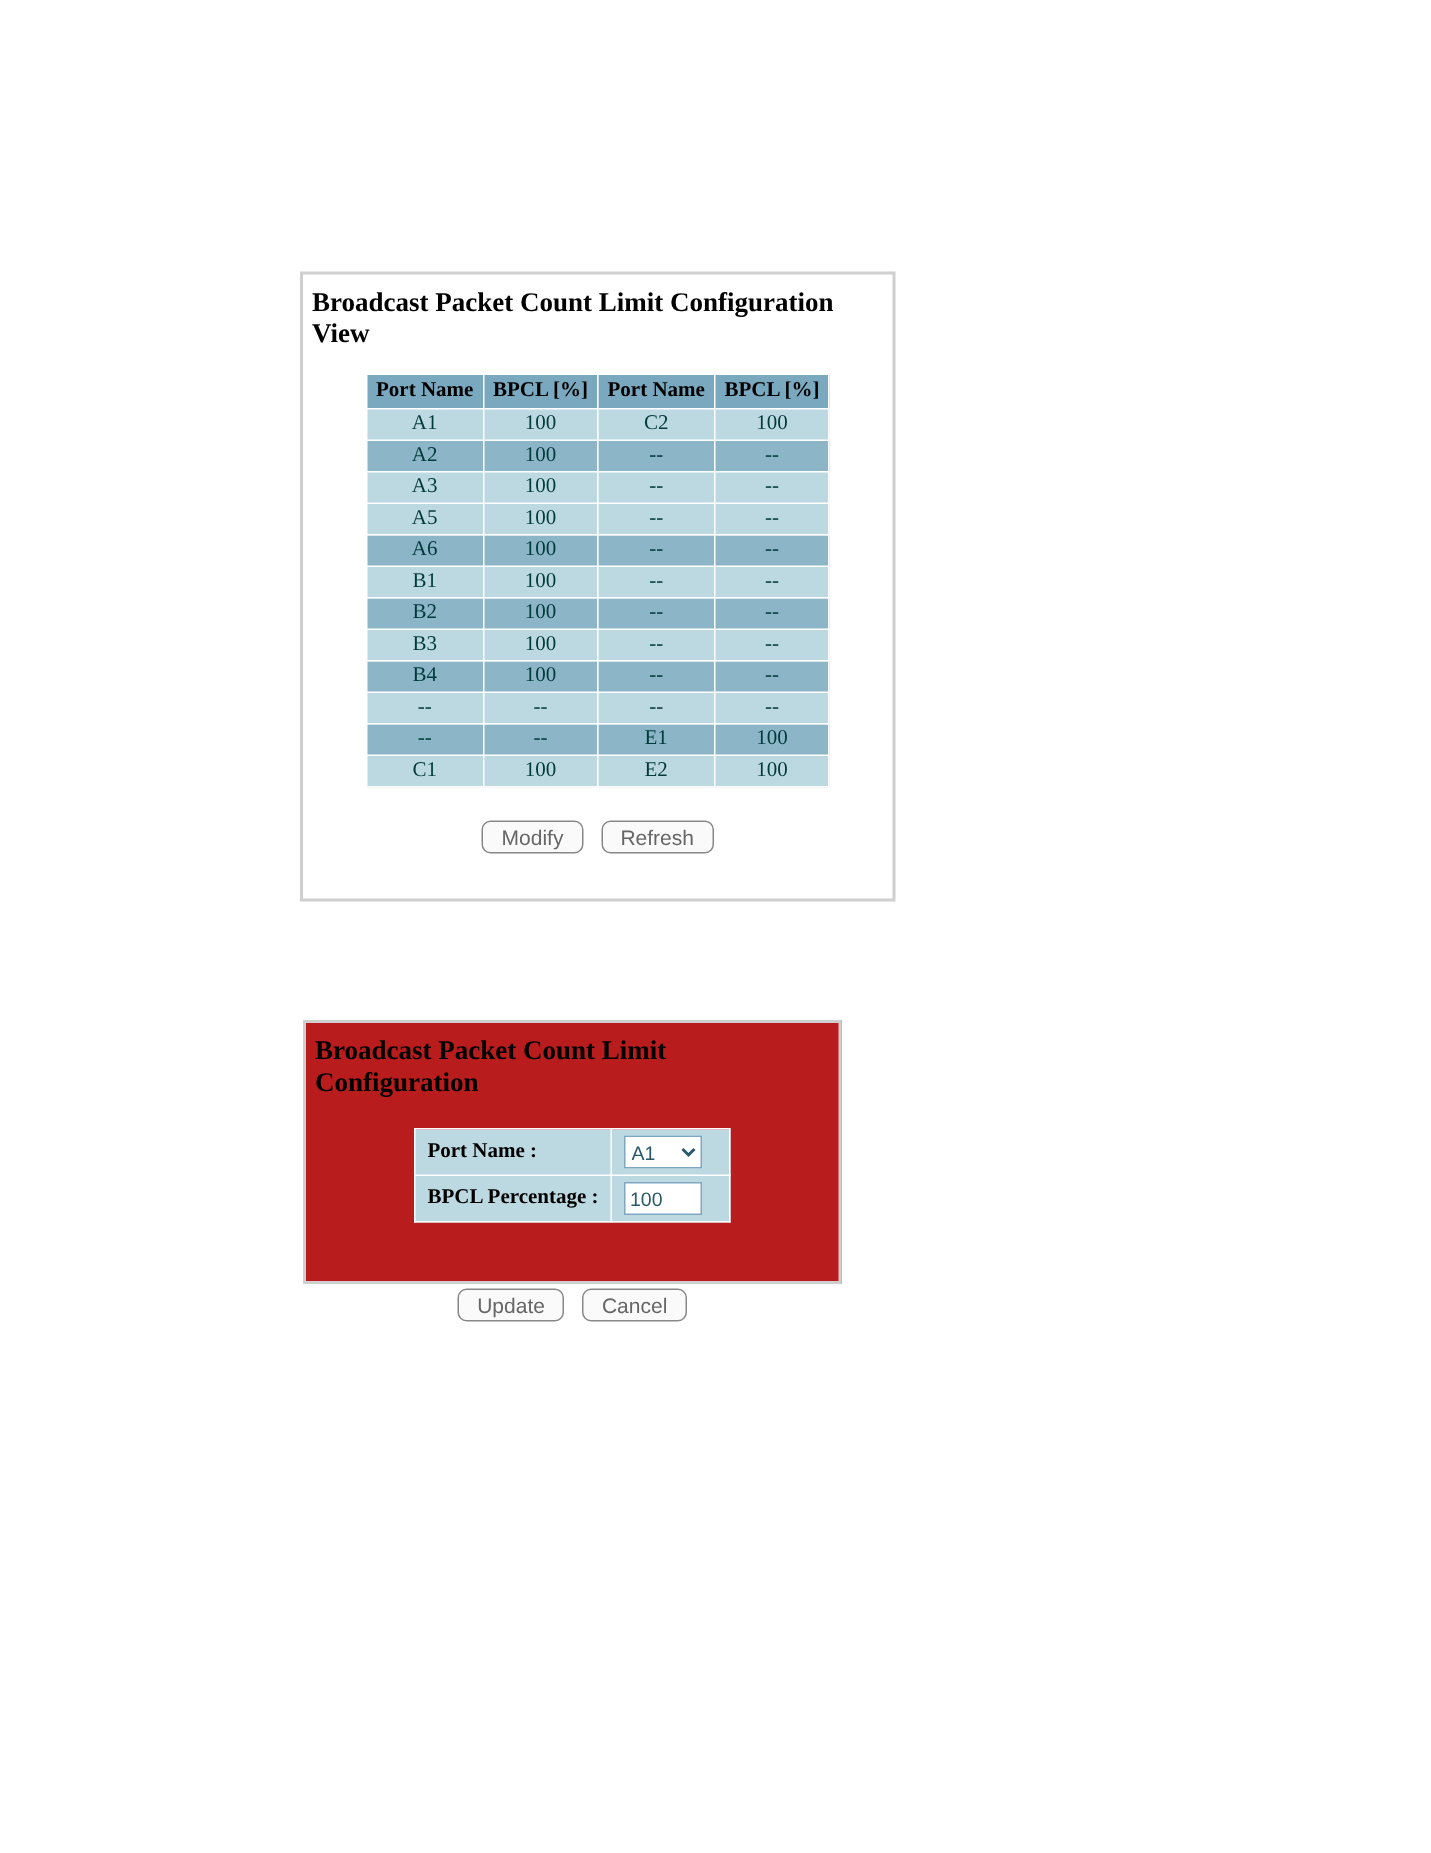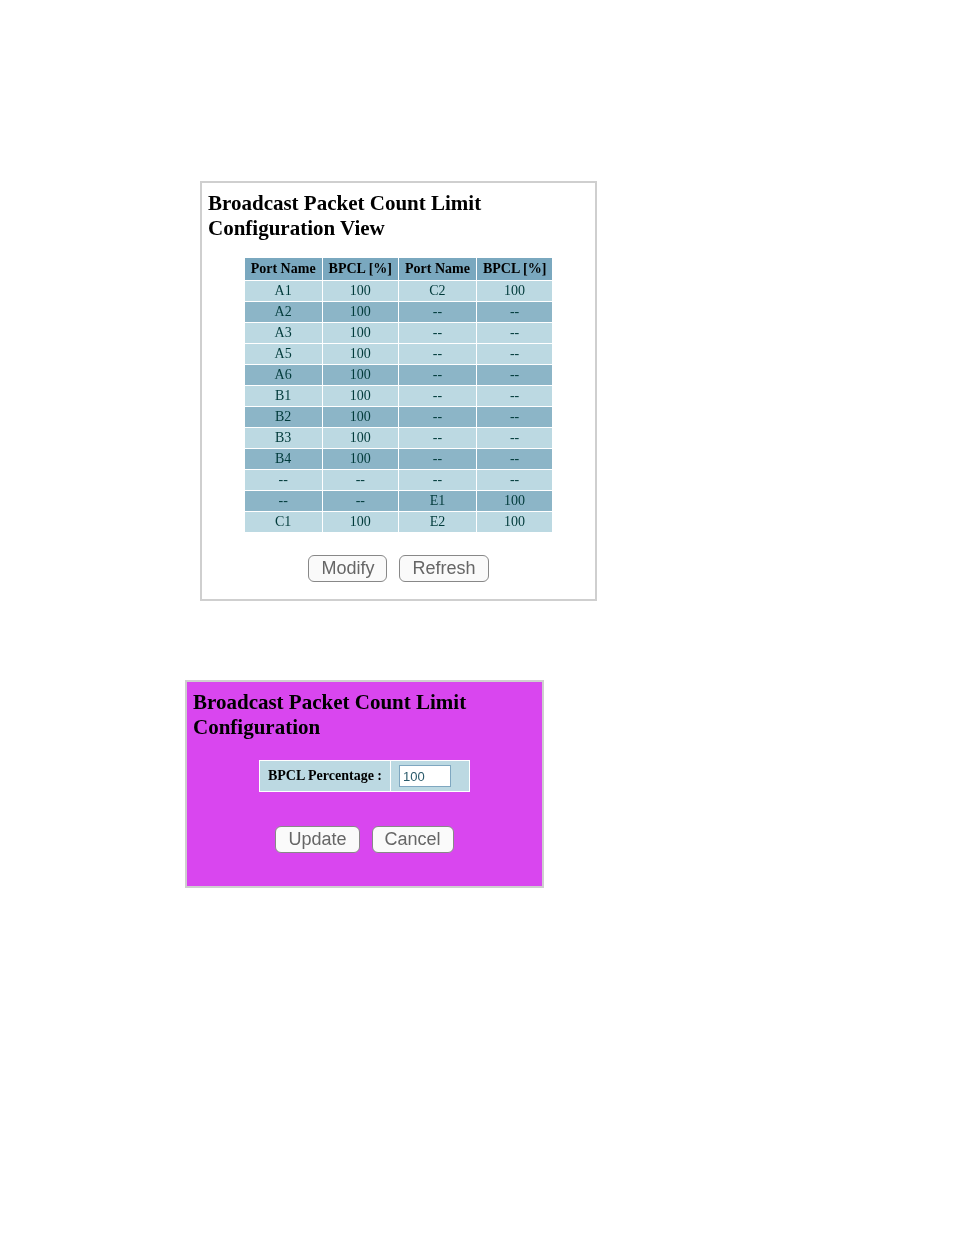--- a/index.html
+++ b/index.html
@@ -22,21 +22,21 @@
     position: absolute;
     left: 200px;
     top: 181px;
     width: 397px;
     height: 420px;
     border: 2px solid #cfcfcf;
     background: #fff;
     box-sizing: border-box;
   }
   .panel-title {
-    font-size: 21px;
+    font-size: 18px;
     font-weight: bold;
     padding: 8px 6px 10px 6px;
   }
 
   .bpcl-table {
     border-collapse: collapse;
     margin: 6px auto 0 auto;
     font-size: 14px;
     color: #003a3a;
   }
@@ -59,39 +59,39 @@
   .row-even td { background: #bcd9e2; }
   .row-odd  td { background: #8cb5c7; }
 
   .btn-row-view {
     text-align: center;
     margin-top: 22px;
   }
 
   button.std-btn {
     font-family: Arial, sans-serif;
-    font-size: 18px;
+    font-size: 14px;
     color: #666;
     background: #fafafa;
     border: 1px solid #888;
     border-radius: 6px;
     padding: 2px 12px;
     margin: 0 4px;
     cursor: pointer;
   }
 
   
   .panel-config {
     position: absolute;
-    left: 185px;
+    left: 202px;
     top: 680px;
     width: 359px;
-    height: 208px;
+    height: 176px;
     border: 2px solid #cfcfcf;
-    background: #d946ef;
+    background: #b91c1c;
     box-sizing: border-box;
   }
 
   .form-table {
     border-collapse: collapse;
     margin: 10px auto 0 auto;
     font-size: 14px;
   }
   .form-table td {
     border: 1px solid #fff;
@@ -118,21 +118,21 @@
     border: 1px solid #7fa7c0;
     background: #fff;
     color: #2a5a6a;
     box-sizing: border-box;
   }
   .form-table select { width: 52px; height: 22px; }
   .form-table input[type="text"] { width: 52px; height: 22px; padding: 1px 3px; }
 
   .btn-row-config {
     text-align: center;
-    margin-top: 34px;
+    margin-top: 44px;
   }
 </style>
 </head>
 <body>
 <div class="page">
 
 <div class="panel-view">
   <div class="panel-title">Broadcast Packet Count Limit Configuration View</div>
 
   <table class="bpcl-table">
@@ -224,20 +224,28 @@
     <button class="std-btn">Modify</button>
     <button class="std-btn">Refresh</button>
   </div>
 </div>
 
 <div class="panel-config">
   <div class="panel-title">Broadcast Packet Count Limit Configuration</div>
 
   <table class="form-table">
     <tbody>
+          <tr>
+      <td class="lbl">Port Name :</td>
+      <td class="val">
+        <select>
+          <option>A1</option>
+        </select>
+      </td>
+    </tr>
     <tr>
       <td class="lbl">BPCL Percentage :</td>
       <td class="val">
         <input type="text" value="100" style="">
       </td>
     </tr>
   </tbody>
       </table>
 
   <div class="btn-row-config">

